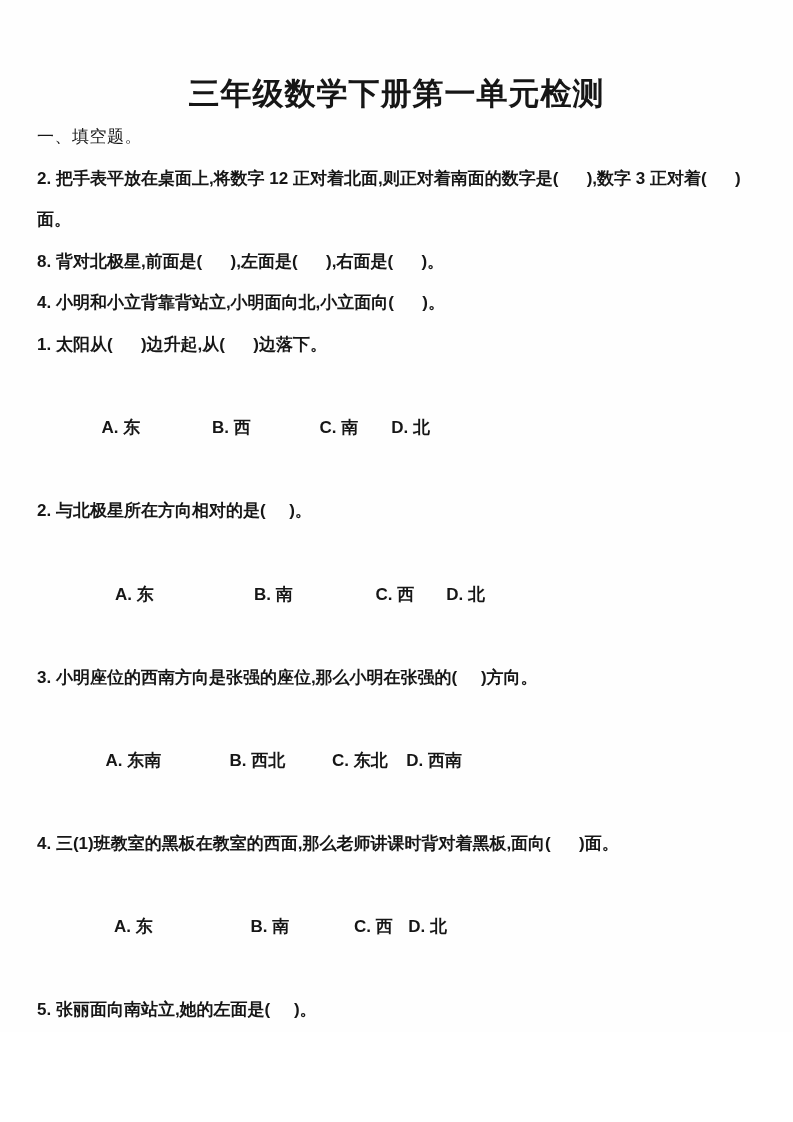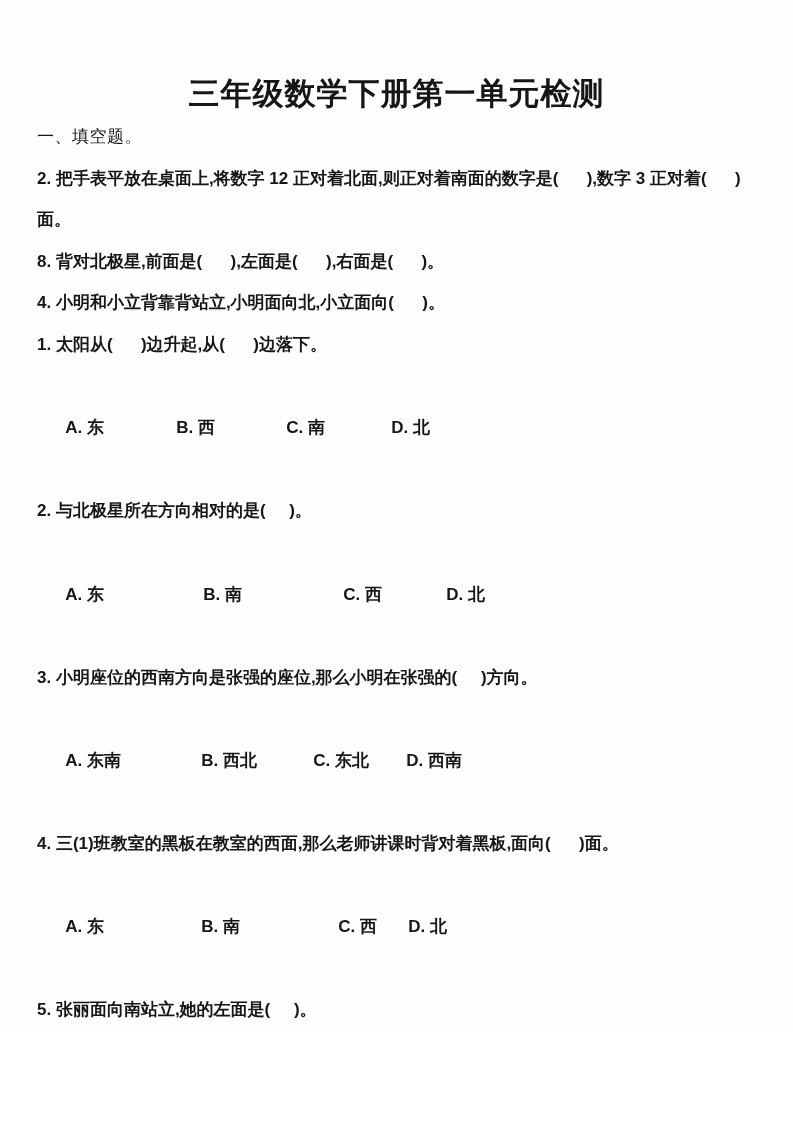--- a/index.html
+++ b/index.html
@@ -30,21 +30,21 @@
   }
   .heading {
     font-family: "Liberation Serif", serif;
     letter-spacing: 0.5px;
     font-weight: 400;
   }
   .q, .opts {
     font-family: "Liberation Sans", sans-serif;
     font-weight: 600;
   }
-  .opt { display: inline-block; vertical-align: top; }
+  .opt { display: inline-block; vertical-align: top; text-align: center; }
 </style>
 </head>
 <body>
 
 <div class="page">
 
   <h1 class="title">三年级数学下册第一单元检测</h1>
 
   <div class="content">
 

